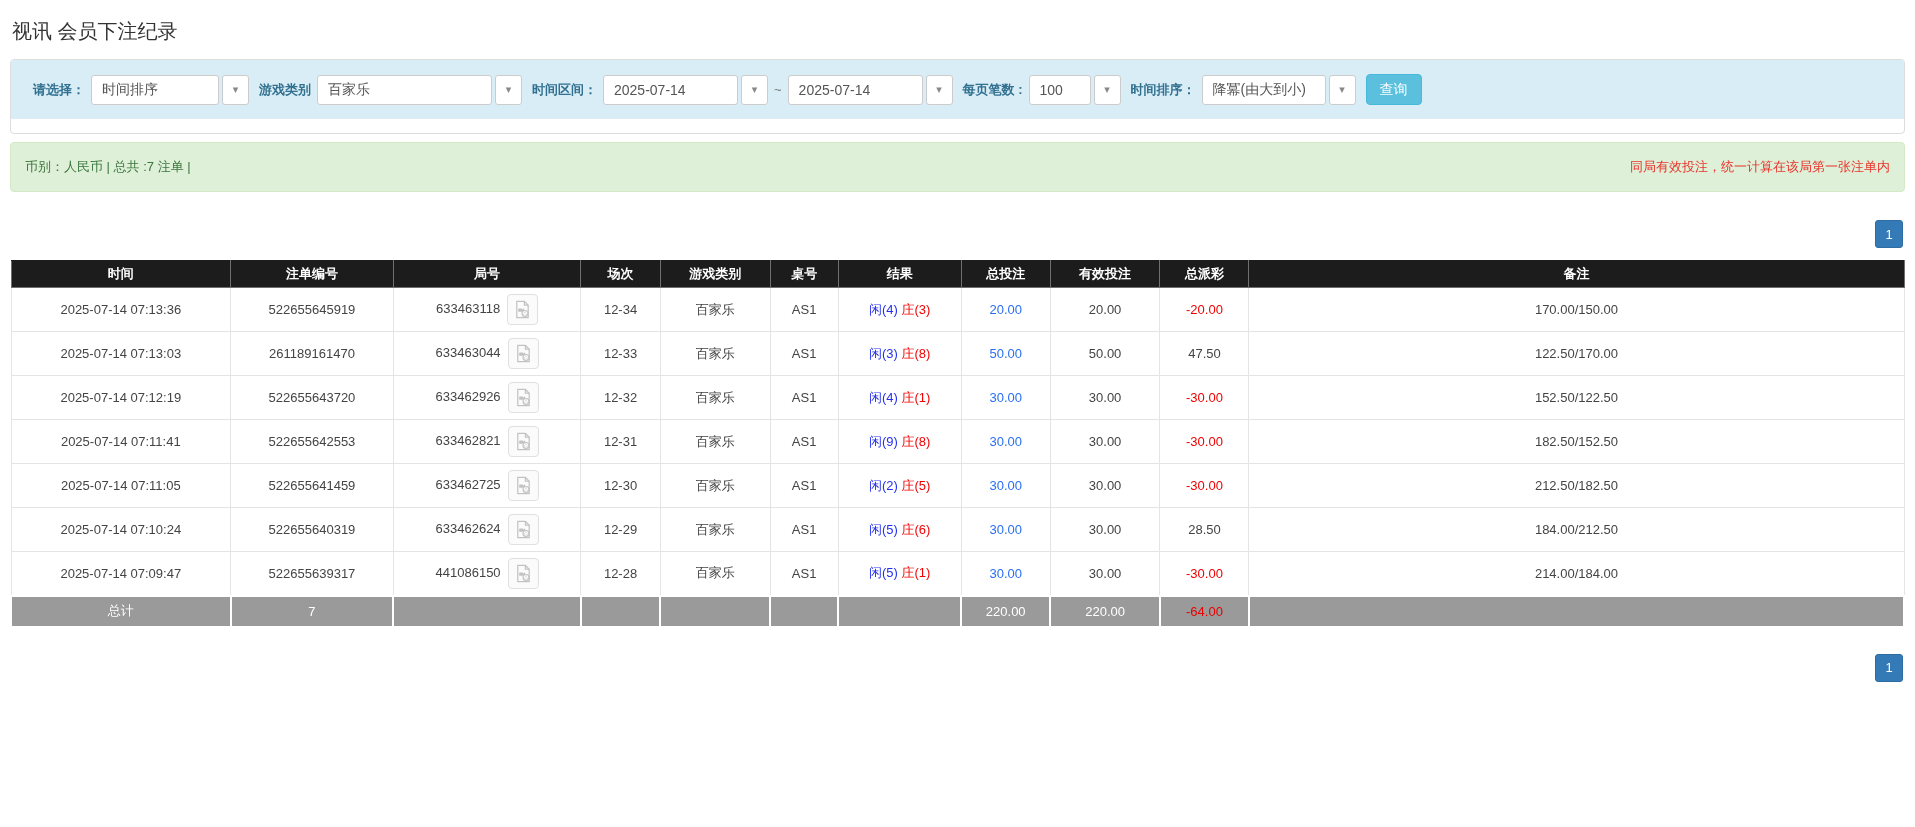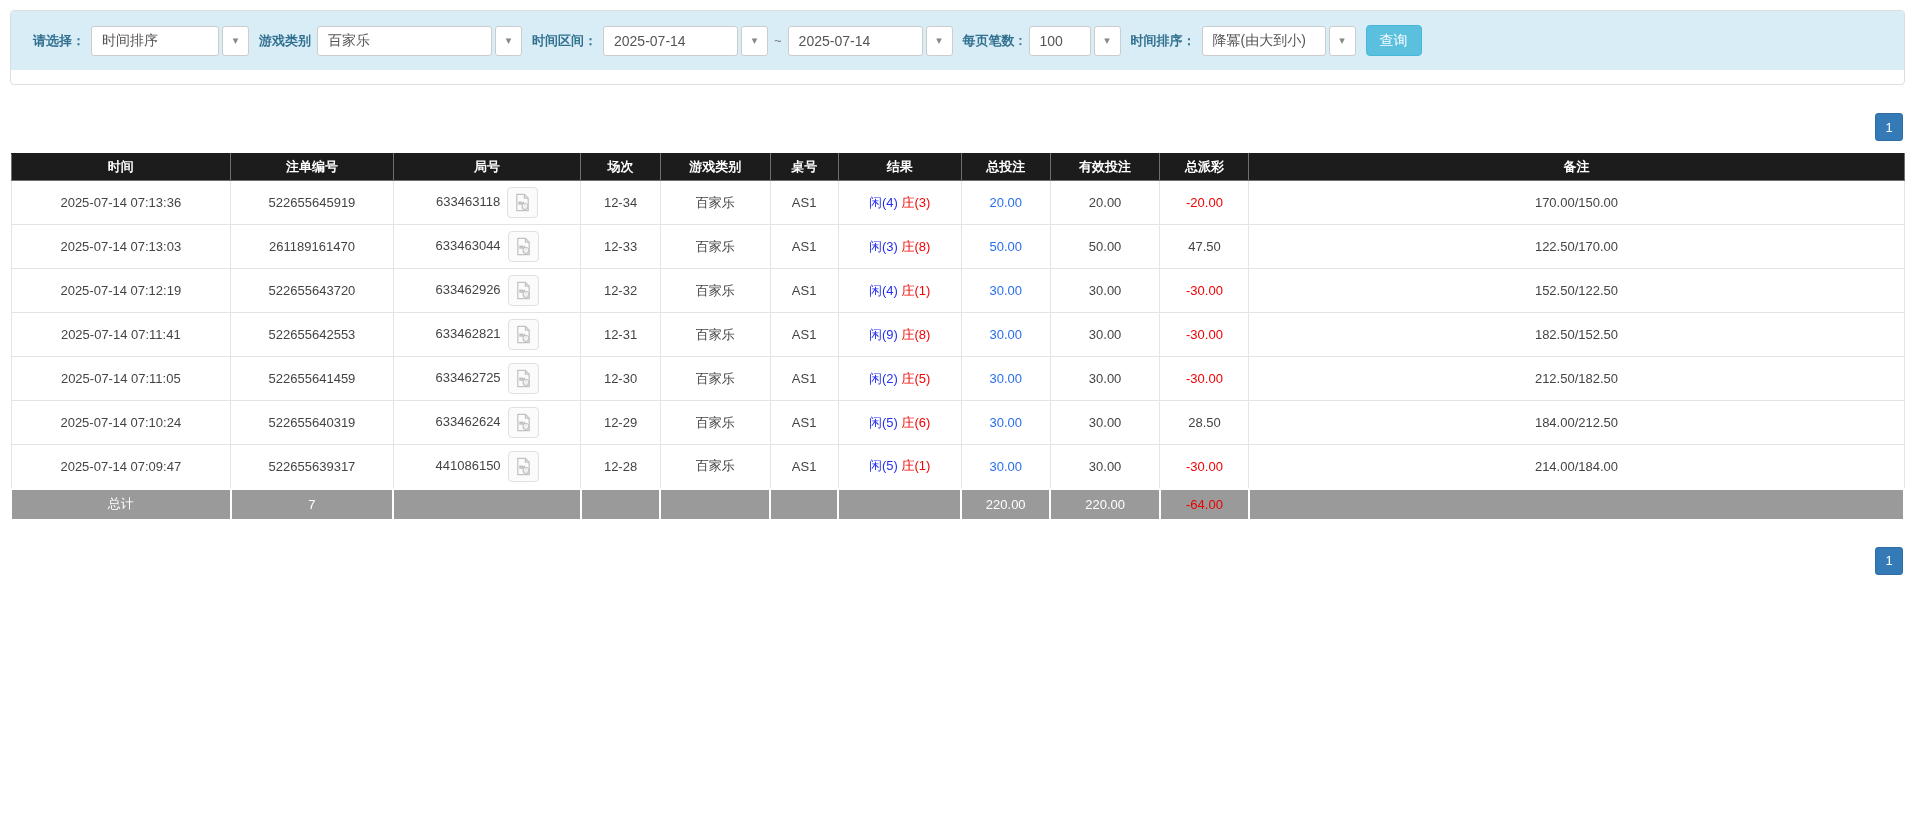--- a/index.html
+++ b/index.html
@@ -58,20 +58,21 @@
 
   .video-btn { display:inline-flex; align-items:center; justify-content:center; width:31px; height:31px;
                border:1px solid #e0e0e0; border-radius:4px; background:#fbfbfb; vertical-align:middle;
                margin-left:7px; cursor:pointer; }
 </style>
 </head>
 <body>
 
 <div class="page">
 
+  <div class="page-title">视讯 会员下注纪录</div>
 
   <div class="panel">
     <div class="filter-bar">
       <span class="flabel">请选择：</span>
       <span class="select">
         <span class="sel-text w-qtype">时间排序</span>
         <span class="caret-box">▾</span>
       </span>
 
       <span class="flabel">游戏类别</span>
@@ -100,20 +101,24 @@
       <span class="flabel">时间排序：</span>
       <span class="select">
         <span class="sel-text w-sort">降冪(由大到小)</span>
         <span class="caret-box">▾</span>
       </span>
 
       <button class="search-btn">查询</button>
     </div>
   </div>
 
+  <div class="alert">
+    <span class="alert-left">币别：人民币 | 总共 :7 注单 |</span>
+    <span class="alert-right">同局有效投注，统一计算在该局第一张注单内</span>
+  </div>
 
   <div class="pager top">
     <button class="page-btn">1</button>
   </div>
 
   <table>
     <colgroup>
       <col class="col-time">
         <col class="col-betid">
         <col class="col-round">

